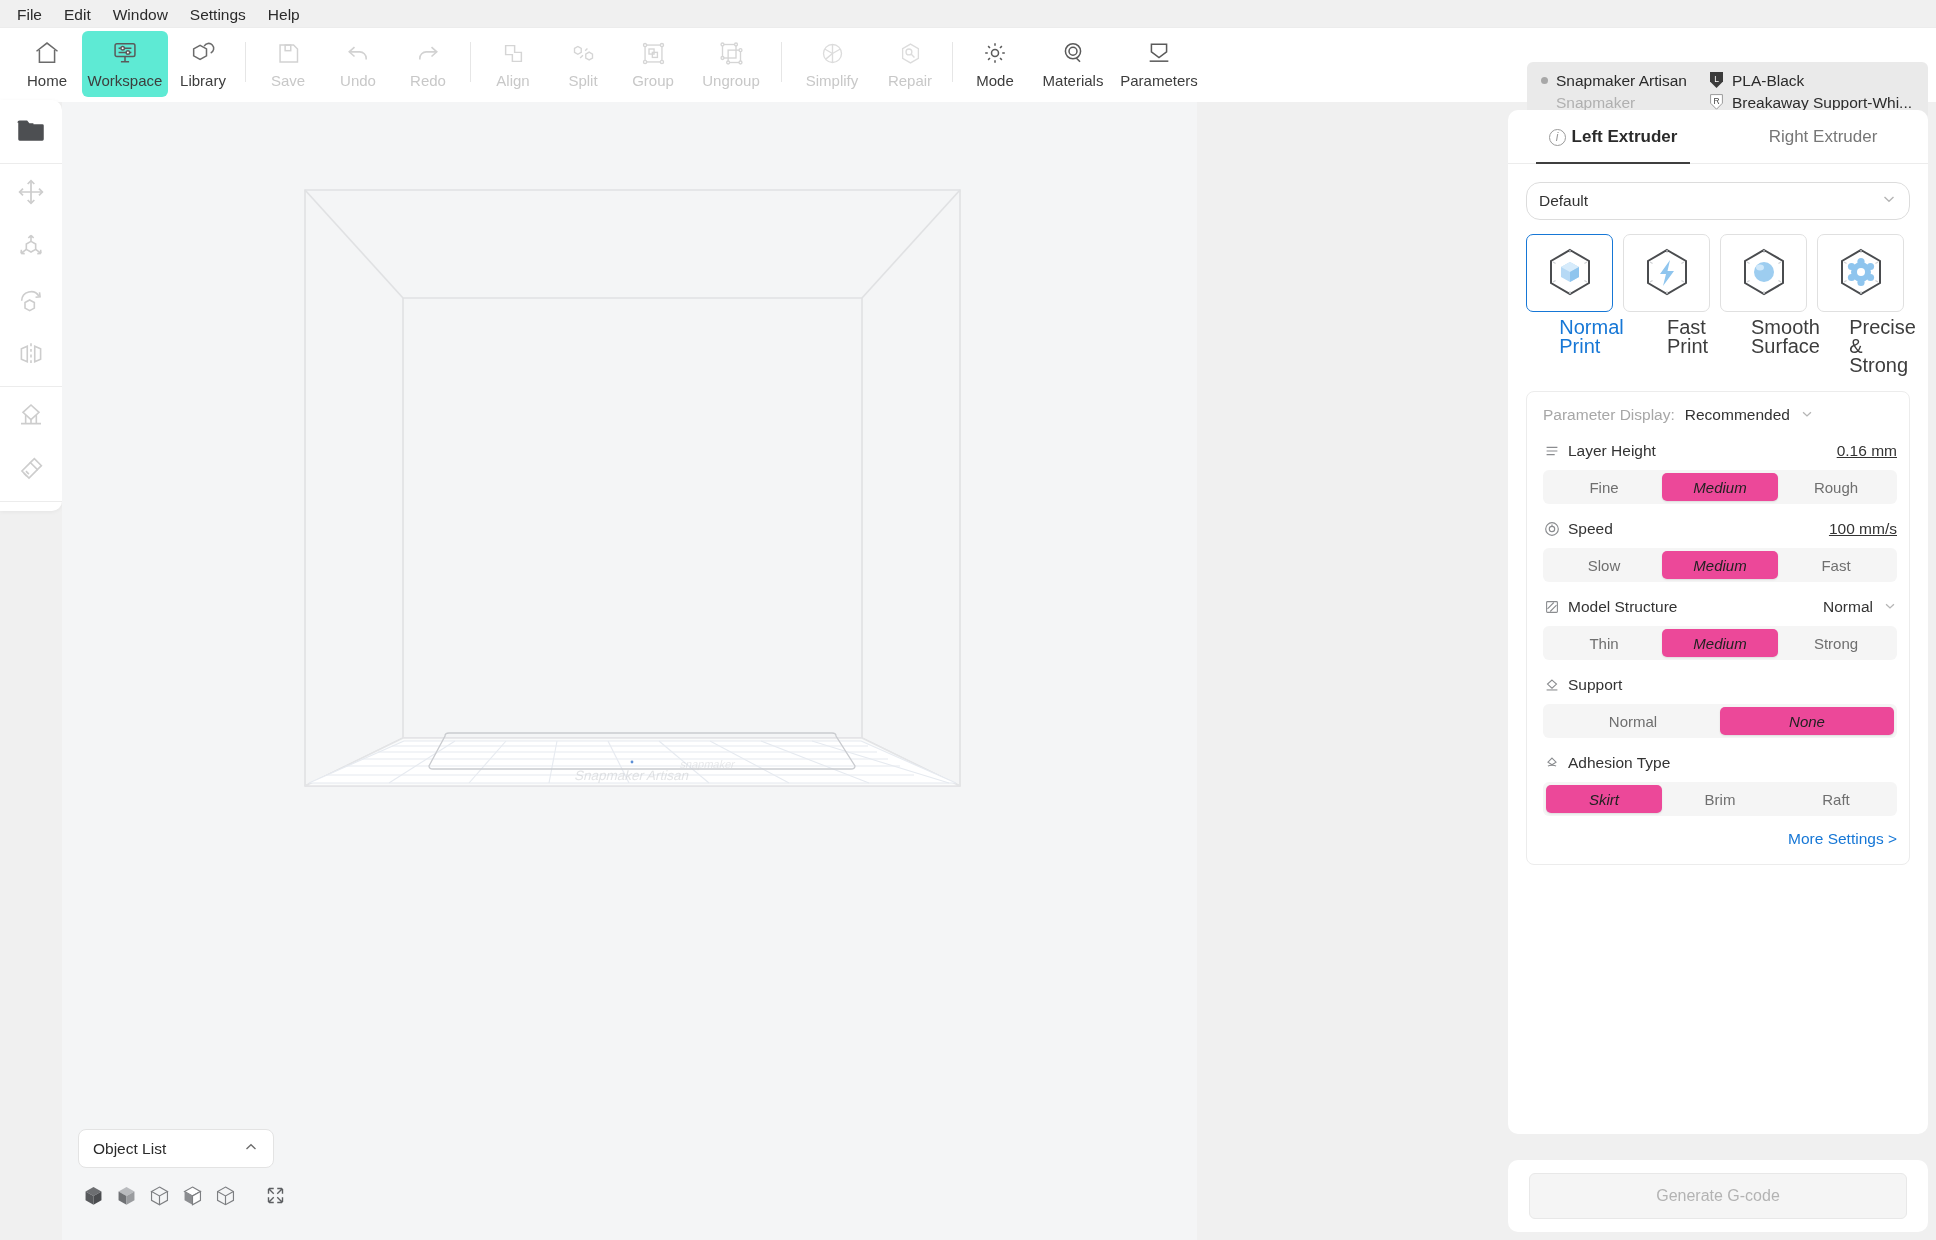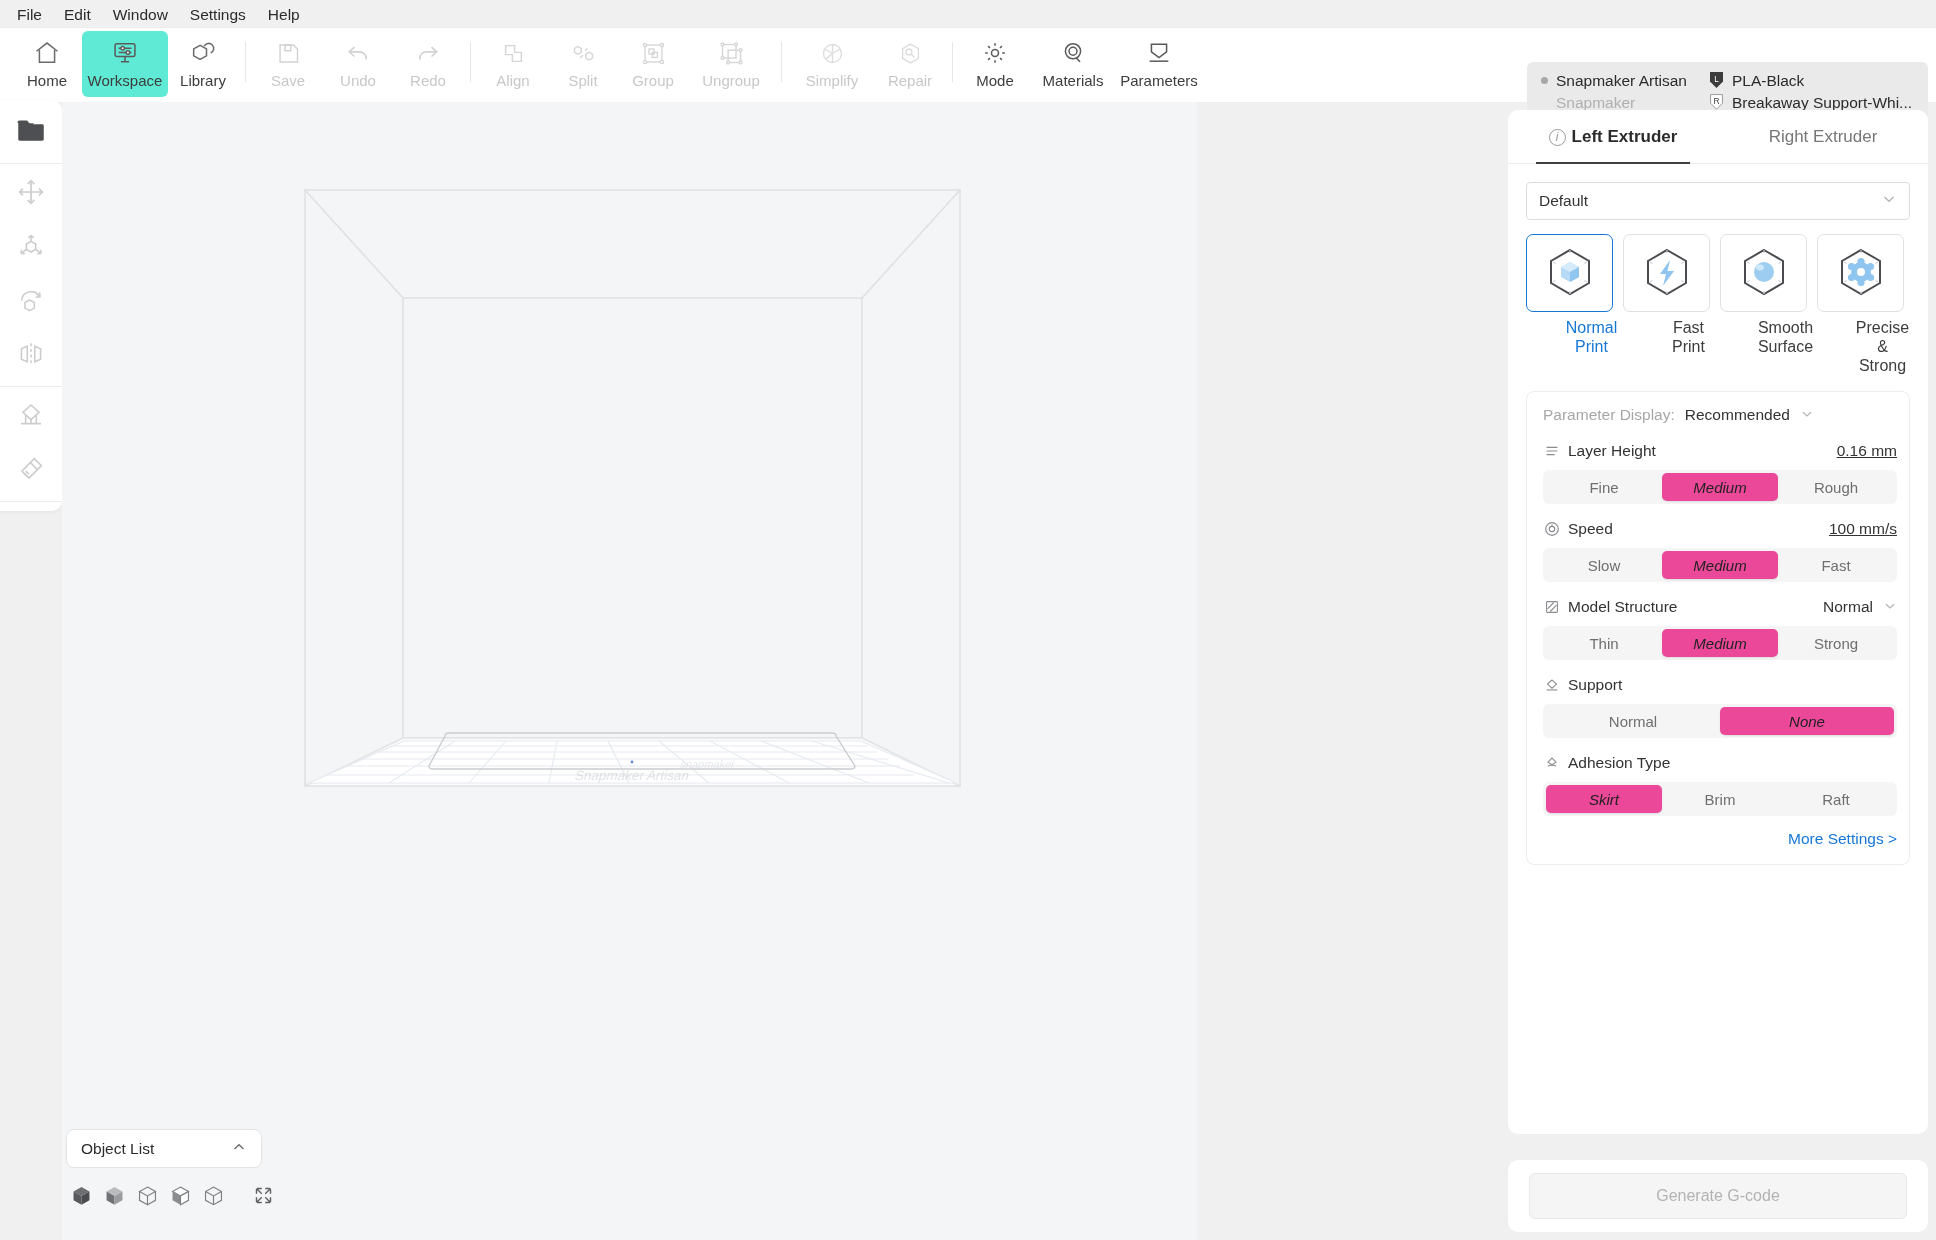--- a/index.html
+++ b/index.html
@@ -71,21 +71,21 @@
   .lt-div { height: 1px; background: #ececec; margin: 3px 0; }
 
   
   .canvas {
     position: absolute; left: 62px; top: 102px;
     width: 1135px; height: 1138px; background: #f4f5f6; overflow: hidden;
   }
   .canvas svg { position: absolute; left: 0; top: 0; }
 
   
-  .objlist-wrap { position: absolute; left: 66px; bottom: 32px; width: 196px; }
+  .objlist-wrap { position: absolute; left: 78px; bottom: 32px; width: 196px; }
   .objlist {
     width: 196px; height: 39px; background: #ffffff; border: 1px solid #e3e3e3;
     border-radius: 8px; display: flex; align-items: center; justify-content: space-between;
     padding: 0 14px; cursor: pointer;
   }
   .objlist .t { font-size: 15.5px; color: #2b2b2b; }
   .viewcubes { display: flex; align-items: center; gap: 10px; margin-top: 14px; padding-left: 4px; }
   .vc { width: 26px; height: 26px; display: flex; align-items: center; justify-content: center; cursor: pointer; }
   .vc-sep { width: 1px; height: 18px; background: #d9d9d9; margin: 0 4px; }
 
@@ -103,34 +103,34 @@
   .tab.active::after {
     content: ""; position: absolute; left: 28px; right: 28px; bottom: -1px;
     height: 2.5px; background: #3f3f3f;
   }
   .info-circle {
     width: 17px; height: 17px; border-radius: 50%; border: 1.4px solid #9a9a9a;
     display: inline-flex; align-items: center; justify-content: center;
     font-size: 12px; color: #9a9a9a; font-weight: normal; font-style: italic;
   }
   .profile-select {
-    margin: 18px 18px 0 18px; height: 38px; border: 1px solid #dcdcdc; border-radius: 4px;
+    margin: 18px 18px 0 18px; height: 38px; border: 1px solid #dcdcdc; border-radius: 14px;
     display: flex; align-items: center; justify-content: space-between; padding: 0 12px;
     font-size: 15.5px; color: #333; cursor: pointer;
   }
 
   .presets { display: flex; gap: 10px; padding: 14px 18px 0 18px; }
   .preset { width: 87px; display: flex; flex-direction: column; align-items: center; cursor: pointer; }
   .preset .card {
     width: 87px; height: 78px; border: 1px solid #e0e0e0; border-radius: 7px;
     display: flex; align-items: center; justify-content: center; background: #fff;
   }
   .preset.sel .card { border: 1.6px solid #1677d6; }
   .preset .nm {
-    font-size: 16px; color: #3d3d3d; text-align: center; margin-top: 6px; line-height: 19px; margin-left: 44px;
+    font-size: 20px; color: #3d3d3d; margin-top: 6px; line-height: 19px; margin-left: 44px;
   }
   .preset.sel .nm { color: #1677d6; }
 
   .param-card {
     margin: 16px 18px 0 18px; border: 1px solid #ececec; border-radius: 8px;
     padding: 14px 12px 16px 16px;
   }
   .pd-row { display: flex; align-items: center; gap: 10px; margin-bottom: 14px; }
   .pd-label { font-size: 15.5px; color: #a7a7a7; }
   .pd-val { font-size: 15.5px; color: #333; }

